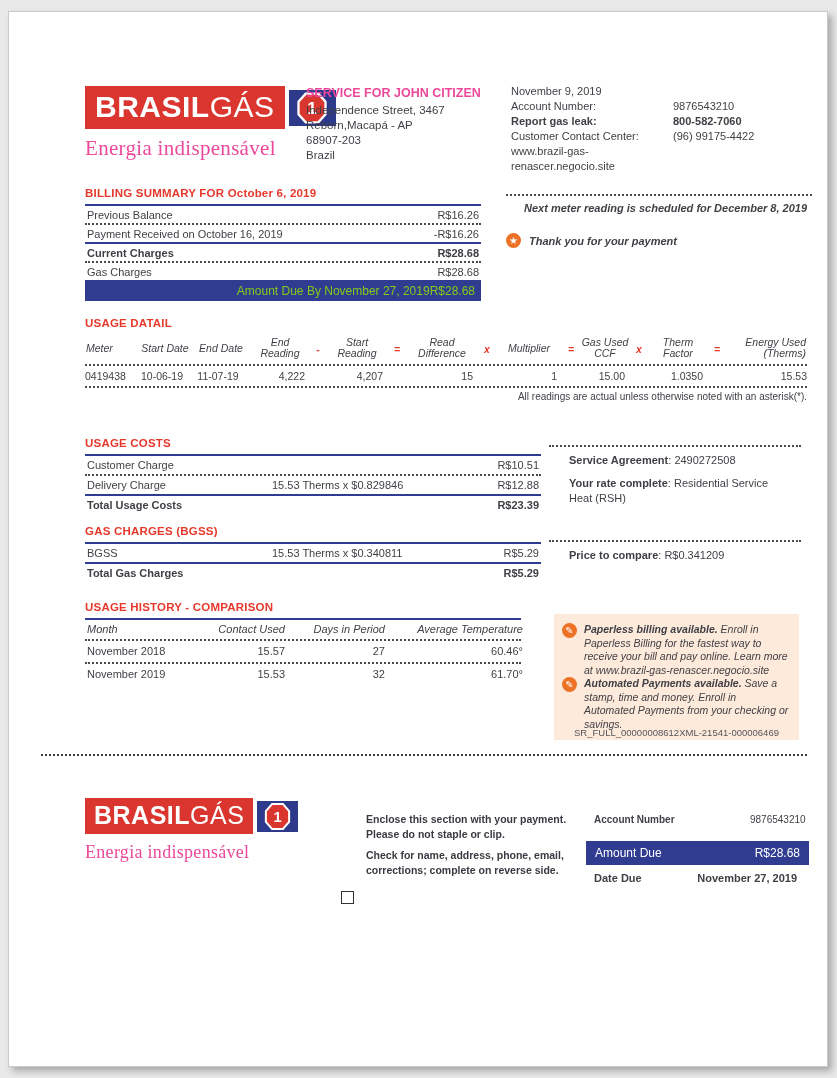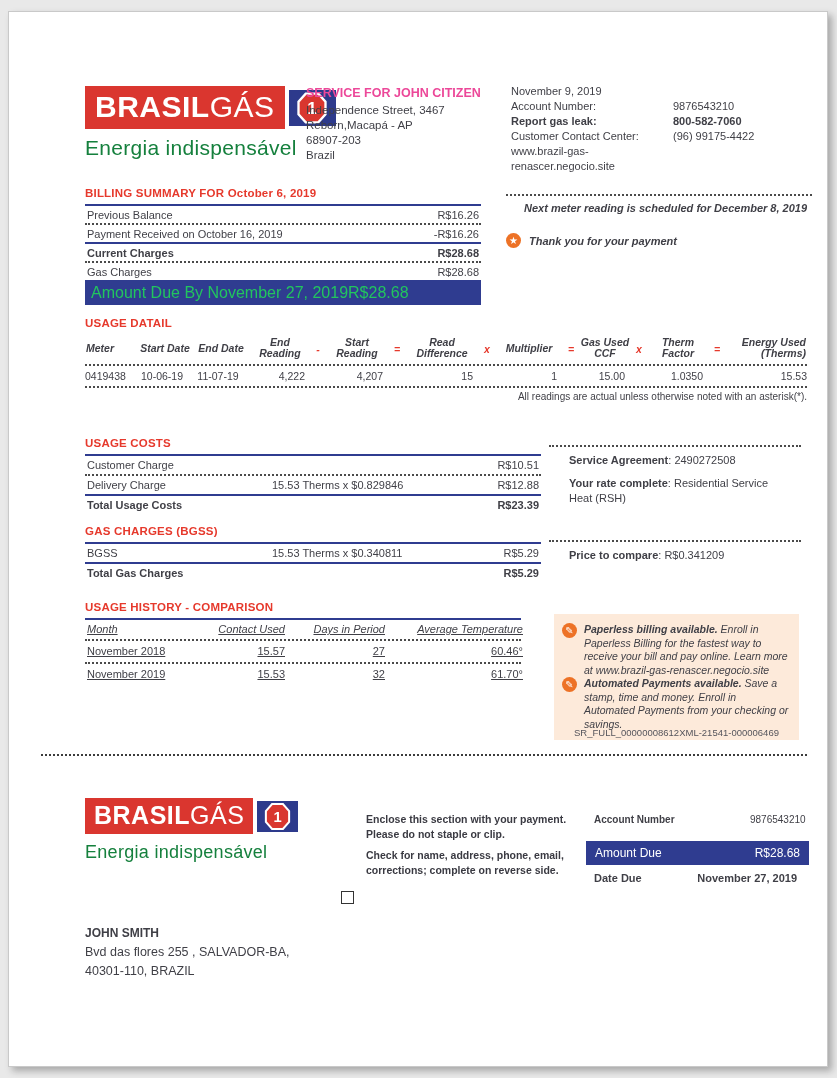--- a/index.html
+++ b/index.html
@@ -8,67 +8,67 @@
           border:1px solid #c9c9c9; box-shadow:4px 4px 7px rgba(0,0,0,.28); overflow:hidden;
           color:#3f3f46; }
   .abs { position:absolute; }
 
   
   .logo-row { display:flex; align-items:center; gap:4px; }
   .logo-box { background:#da362f; color:#fff; padding:4px 10px 5px; font-size:30px; letter-spacing:.5px; display:flex; align-items:center; }
   .logo-box .b { font-weight:800; }
   .logo-box .l { font-weight:400; }
   .logo-badge { width:47px; background:#2d3a8c; display:flex; align-items:center; justify-content:center; }
-  .tagline { font-size:21px; color:#15803d; margin-top:7px; letter-spacing:.3px; }
+  .tagline { font-size:21px; color:#ec4899; margin-top:7px; letter-spacing:.3px;font-family:Liberation Serif, serif; }
   .logo-sm .logo-box { font-size:25px; padding:3px 9px 4px; }
   .logo-sm .logo-badge { width:41px; }
   .logo-sm .tagline { font-size:18px; margin-top:8px; }
 
   
   .svc-title { color:#ec4899; font-weight:700; font-size:12.5px; margin-bottom:3px; }
   .svc-line { font-size:11.5px; line-height:15px; }
   .contact { font-size:11px; line-height:15px; width:300px; }
   .contact-grid { display:grid; grid-template-columns:162px 1fr; }
   .bold { font-weight:700; }
 
   
   .sec-h { color:#e6392c; font-weight:700; font-size:11.5px; letter-spacing:.2px; margin-bottom:5px; }
 
   
   .bs-table { width:396px; font-size:11px; }
   .bs-row { display:flex; justify-content:space-between; padding:2.5px 2px; }
   .solid-top { border-top:2px solid #2f3c90; }
   .dot-top { border-top:2px dotted #4a4a4a; }
-  .bs-bar { background:#2f3c90; color:#22c55e; font-size:16px; padding:3.5px 6px; display:flex; justify-content:flex-start; }
+  .bs-bar { background:#2f3c90; color:#84cc16; font-size:12px; padding:3.5px 6px; display:flex; justify-content:flex-end; }
 
   
   .note-block { width:306px; border-top:2px dotted #4a4a4a; padding:5px 0 0 18px; font-size:11px; }
   .note-it { font-style:italic; font-weight:700; line-height:14px; }
   .icon-circle { display:inline-flex; width:15px; height:15px; border-radius:50%; background:#ed7226; color:#fff;
                  align-items:center; justify-content:center; font-size:10px; flex:0 0 15px; }
   .thanks-row { display:flex; gap:8px; align-items:center; margin-top:18px; margin-left:-18px; }
 
   
   .ud { width:722px; font-size:10.5px; }
   .ud-grid { display:grid; grid-template-columns:52px 56px 56px 62px 14px 64px 16px 74px 16px 68px 16px 52px 16px 62px 16px 82px; align-items:center; }
-  .ud-h { font-style:italic; font-weight:700; text-align:center; line-height:11px; padding:3px 1px 5px; }
+  .ud-h { font-style:italic; font-weight:400; text-align:center; line-height:11px; padding:3px 1px 5px; }
   .ud-op { color:#e6392c; font-weight:700; text-align:center; font-style:italic; }
   .ud-v { text-align:right; padding:4px 6px 4px 0; }
   .t-left { text-align:left; } .t-center { text-align:center; } .t-right { text-align:right; }
   .ud-note { font-size:10px; text-align:right; margin-top:3px; }
 
   
   .cost-table { width:456px; font-size:11px; }
   .cost-row { display:grid; grid-template-columns:185px 1fr 90px; padding:3px 2px; }
   .cost-row .val { text-align:right; }
 
   .side-block { width:252px; border-top:2px dotted #4a4a4a; padding:6px 0 0 20px; font-size:11px; line-height:15px; }
 
   
-  .uh-table { width:436px; font-size:11px;text-decoration:underline; }
+  .uh-table { width:436px; font-size:11px; }
   .uh-row { display:grid; grid-template-columns:122px 76px 100px 138px; padding:4px 2px 5px; }
   .uh-h { font-style:italic; padding:3px 2px 4px; }
   .uh-row .n, .uh-h .n { text-align:right; }
 
   
   .promo { width:245px; background:#fdeada; padding:9px 10px 9px 8px; font-size:10.5px; }
   .promo-item { display:flex; gap:7px; }
   .promo-item + .promo-item { margin-top:0px; }
   .promo-text { font-style:italic; line-height:13.5px; }
   .sr-code { width:245px; text-align:center; font-size:9.5px; color:#55555c; }
@@ -318,19 +318,14 @@
     <span>R$28.68</span>
   </div>
 
   <div class="abs date-row" style="left:585px; top:855px;">
     <span>Date Due</span>
     <span>November 27, 2019</span>
   </div>
 
   <div class="abs checkbox" style="left:332px; top:879px;"></div>
 
-  <div class="abs mail" style="left:76px; top:912px;">
-    <div class="name">JOHN SMITH</div>
-    <div>Bvd das flores 255 , SALVADOR-BA,</div>
-    <div>40301-110, BRAZIL</div>
-  </div>
 
 </div>
 
 </body></html>

